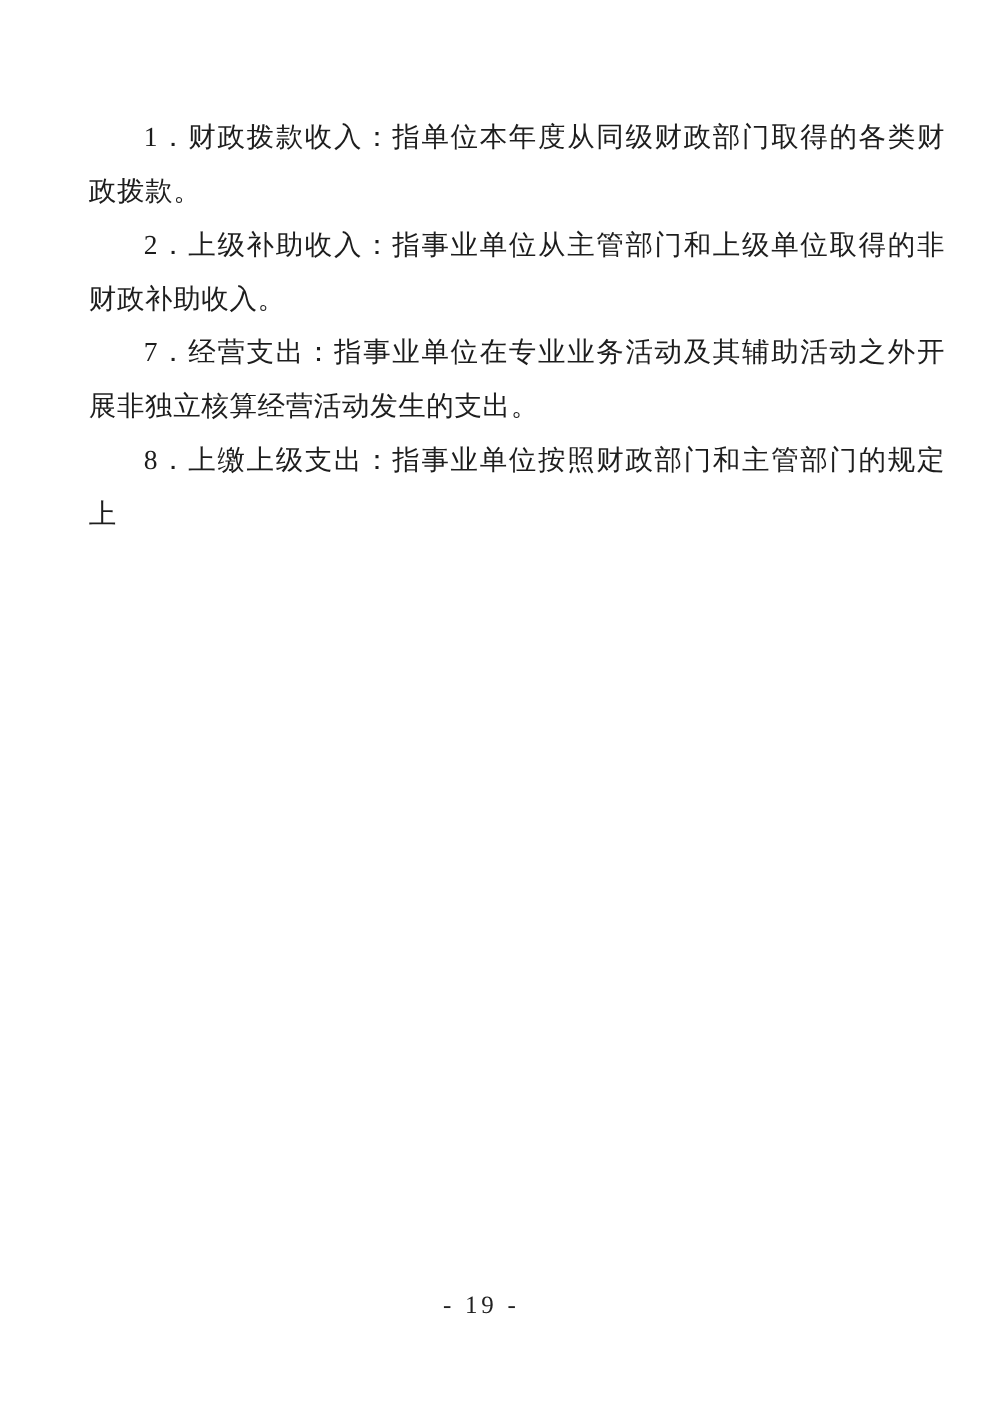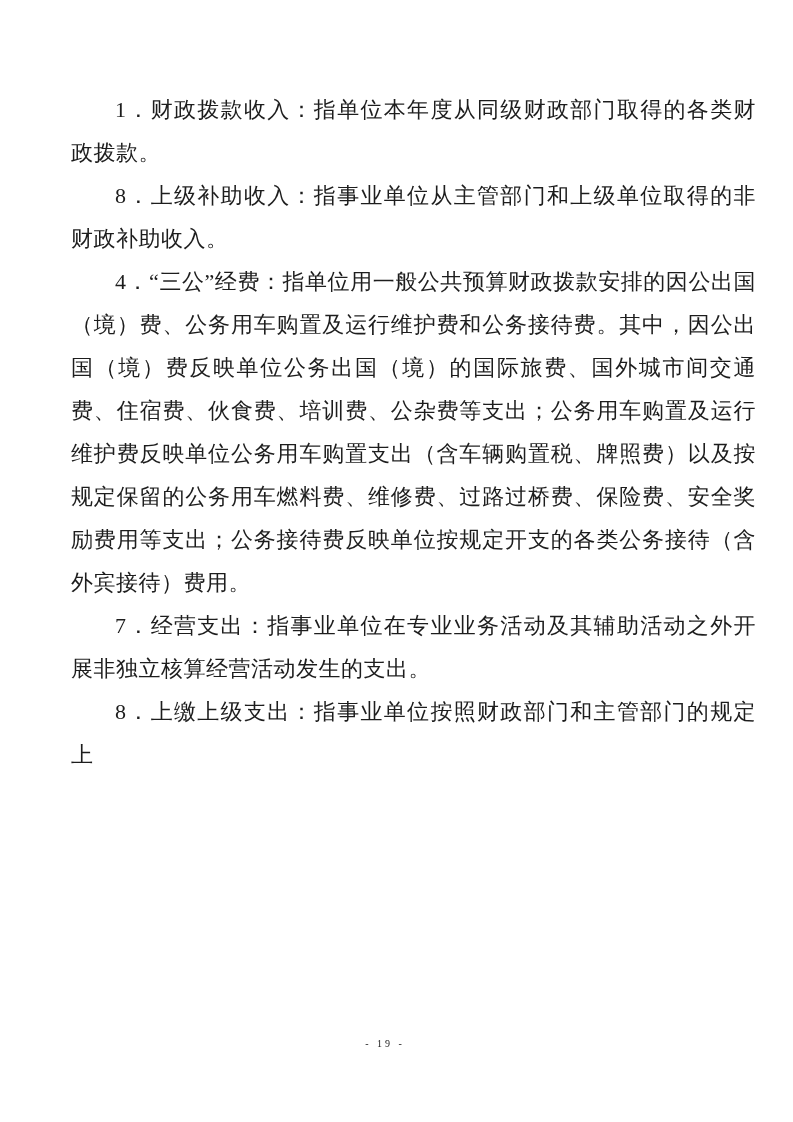--- a/index.html
+++ b/index.html
@@ -34,33 +34,32 @@
     letter-spacing: 0.5px;
     word-break: break-all;
   }
 
   .footer {
     position: absolute;
     top: 1034px;
     left: 0;
     right: 0;
     text-align: center;
-    font-size: 10px;
+    font-size: 20px;
     line-height: 20px;
     color: #222222;
     letter-spacing: 3px;
     font-family: "Liberation Serif", "DejaVu Serif", serif;
   }
 </style>
 </head>
 <body>
 
 <div class="page">
   <div class="content">
     <p class="para">1．财政拨款收入：指单位本年度从同级财政部门取得的各类财政拨款。</p>
-    <p class="para">8．上级补助收入：指事业单位从主管部门和上级单位取得的非财政补助收入。</p>
-    <p class="para">4．“三公”经费：指单位用一般公共预算财政拨款安排的因公出国（境）费、公务用车购置及运行维护费和公务接待费。其中，因公出国（境）费反映单位公务出国（境）的国际旅费、国外城市间交通费、住宿费、伙食费、培训费、公杂费等支出；公务用车购置及运行维护费反映单位公务用车购置支出（含车辆购置税、牌照费）以及按规定保留的公务用车燃料费、维修费、过路过桥费、保险费、安全奖励费用等支出；公务接待费反映单位按规定开支的各类公务接待（含外宾接待）费用。</p>
+    <p class="para">2．上级补助收入：指事业单位从主管部门和上级单位取得的非财政补助收入。</p>
     <p class="para">7．经营支出：指事业单位在专业业务活动及其辅助活动之外开展非独立核算经营活动发生的支出。</p>
     <p class="para">8．上缴上级支出：指事业单位按照财政部门和主管部门的规定上</p>
   </div>
 
   <div class="footer">- 19 -</div>
 </div>
 
 </body></html>

